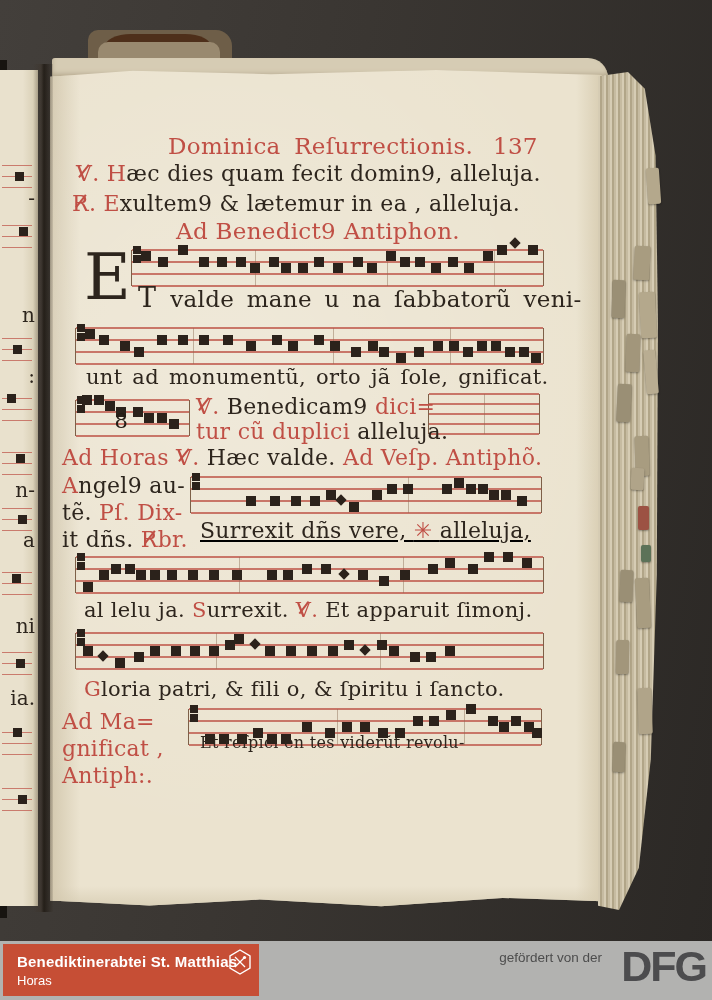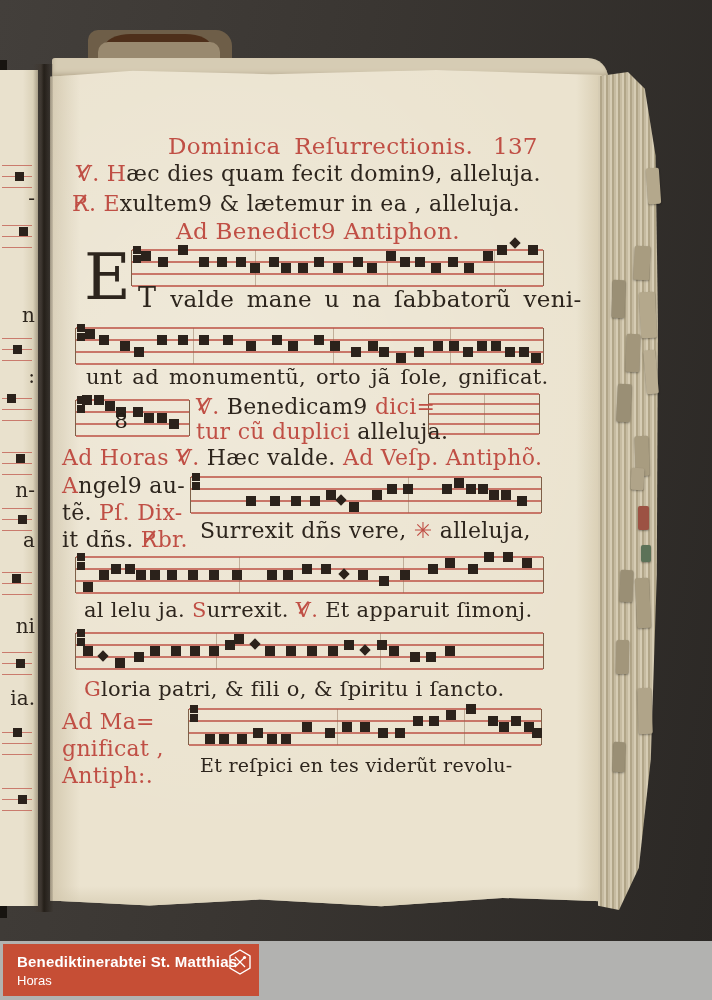--- a/index.html
+++ b/index.html
@@ -385,36 +385,38 @@
       <div class="ms-line" style="left: 176px; top: 219px; font-size: 23px;"><span class="ink-r">Ad Benedict9 Antiphon.</span></div>
       <div class="ms-line" style="left: 84px; top: 244px; font-size: 64px;"><span class="ink-k">E</span></div>
       <div class="ms-line" style="left: 138px; top: 284px; font-size: 23px; word-spacing: 5px;"><span class="ink-k" style="font-size: 27px;">T </span><span class="ink-k">valde mane u na ſabbatorũ veni-</span></div>
       <div class="ms-line" style="left: 86px; top: 366px; font-size: 21px; word-spacing: 3px;"><span class="ink-k">unt ad monumentũ, orto jã ſole, gnificat.</span></div>
       <div class="ms-line" style="left: 196px; top: 395px; font-size: 22px;"><span class="ink-r slashed">V</span><span class="ink-r">. </span><span class="ink-k">Benedicam9 </span><span class="ink-r">dici=</span></div>
       <div class="ms-line" style="left: 196px; top: 420px; font-size: 22px;"><span class="ink-r">tur cũ duplici </span><span class="ink-k">alleluja.</span></div>
       <div class="ms-line" style="left: 62px; top: 446px; font-size: 22px;"><span class="ink-r">Ad Horas </span><span class="ink-r slashed">V</span><span class="ink-r">. </span><span class="ink-k">Hæc valde. </span><span class="ink-r">Ad Veſp. Antiphõ.</span></div>
       <div class="ms-line" style="left: 62px; top: 474px; font-size: 22px;"><span class="ink-r">A</span><span class="ink-k">ngel9 au-</span></div>
       <div class="ms-line" style="left: 62px; top: 501px; font-size: 22px;"><span class="ink-k">tẽ. </span><span class="ink-r">Pſ. Dix-</span></div>
       <div class="ms-line" style="left: 62px; top: 528px; font-size: 22px;"><span class="ink-k">it dñs. </span><span class="ink-r slashed">R</span><span class="ink-r">br.</span></div>
-      <div class="ms-line" style="left: 200px; top: 519px; font-size: 22px;"><span class="ink-k">Surrexit dñs vere, </span><span class="ink-r">✳ </span><span class="ink-k">alleluja,</span></div>
+      <div class="ms-line" style="left: 200px; top: 519px; font-size: 22px; text-decoration: underline;"><span class="ink-k">Surrexit dñs vere, </span><span class="ink-r">✳ </span><span class="ink-k">alleluja,</span></div>
       <div class="ms-line" style="left: 84px; top: 599px; font-size: 21px;"><span class="ink-k">al lelu ja. </span><span class="ink-r">S</span><span class="ink-k">urrexit. </span><span class="ink-r slashed">V</span><span class="ink-r">. </span><span class="ink-k">Et apparuit ſimonj.</span></div>
       <div class="ms-line" style="left: 84px; top: 678px; font-size: 21px;"><span class="ink-r">G</span><span class="ink-k">loria patri, &amp; fili o, &amp; ſpiritu i ſancto.</span></div>
       <div class="ms-line" style="left: 62px; top: 710px; font-size: 22px;"><span class="ink-r">Ad Ma=</span></div>
       <div class="ms-line" style="left: 62px; top: 737px; font-size: 22px;"><span class="ink-r">gnificat ,</span></div>
       <div class="ms-line" style="left: 62px; top: 764px; font-size: 22px;"><span class="ink-r">Antiph:.</span></div>
-      <div class="ms-line" style="left: 200px; top: 755px; font-size: 19px;"><span class="ink-k">Et reſpici en tes viderũt revolu-</span></div>
+      <div class="ms-line" style="left: 200px; top: 735px; font-size: 16px;"><span class="ink-k">Et reſpici en tes viderũt revolu-</span></div>
     </div>
 
   <div class="footer">
     <div class="badge">
       <div class="t1">Benediktinerabtei St. Matthias</div>
       <div class="t2">Horas</div>
       <svg class="crest" width="26" height="26" viewBox="0 0 26 26">
         <polygon points="13,1 23,7 23,19 13,25 3,19 3,7" fill="none" stroke="#ffffff" stroke-width="1.4"></polygon>
         <line x1="8" y1="18" x2="18" y2="8" stroke="#ffffff" stroke-width="1.3"></line>
         <line x1="8" y1="8" x2="18" y2="18" stroke="#ffffff" stroke-width="1.3"></line>
         <circle cx="17.5" cy="8.5" r="1.6" fill="#ffffff"></circle>
       </svg>
     </div>
     <div class="funding">
-    </div>
+      <div>gefördert von der</div>
+    </div>
+    <div class="dfg">DFG</div>
   </div>
 </div>
 
 </body></html>

